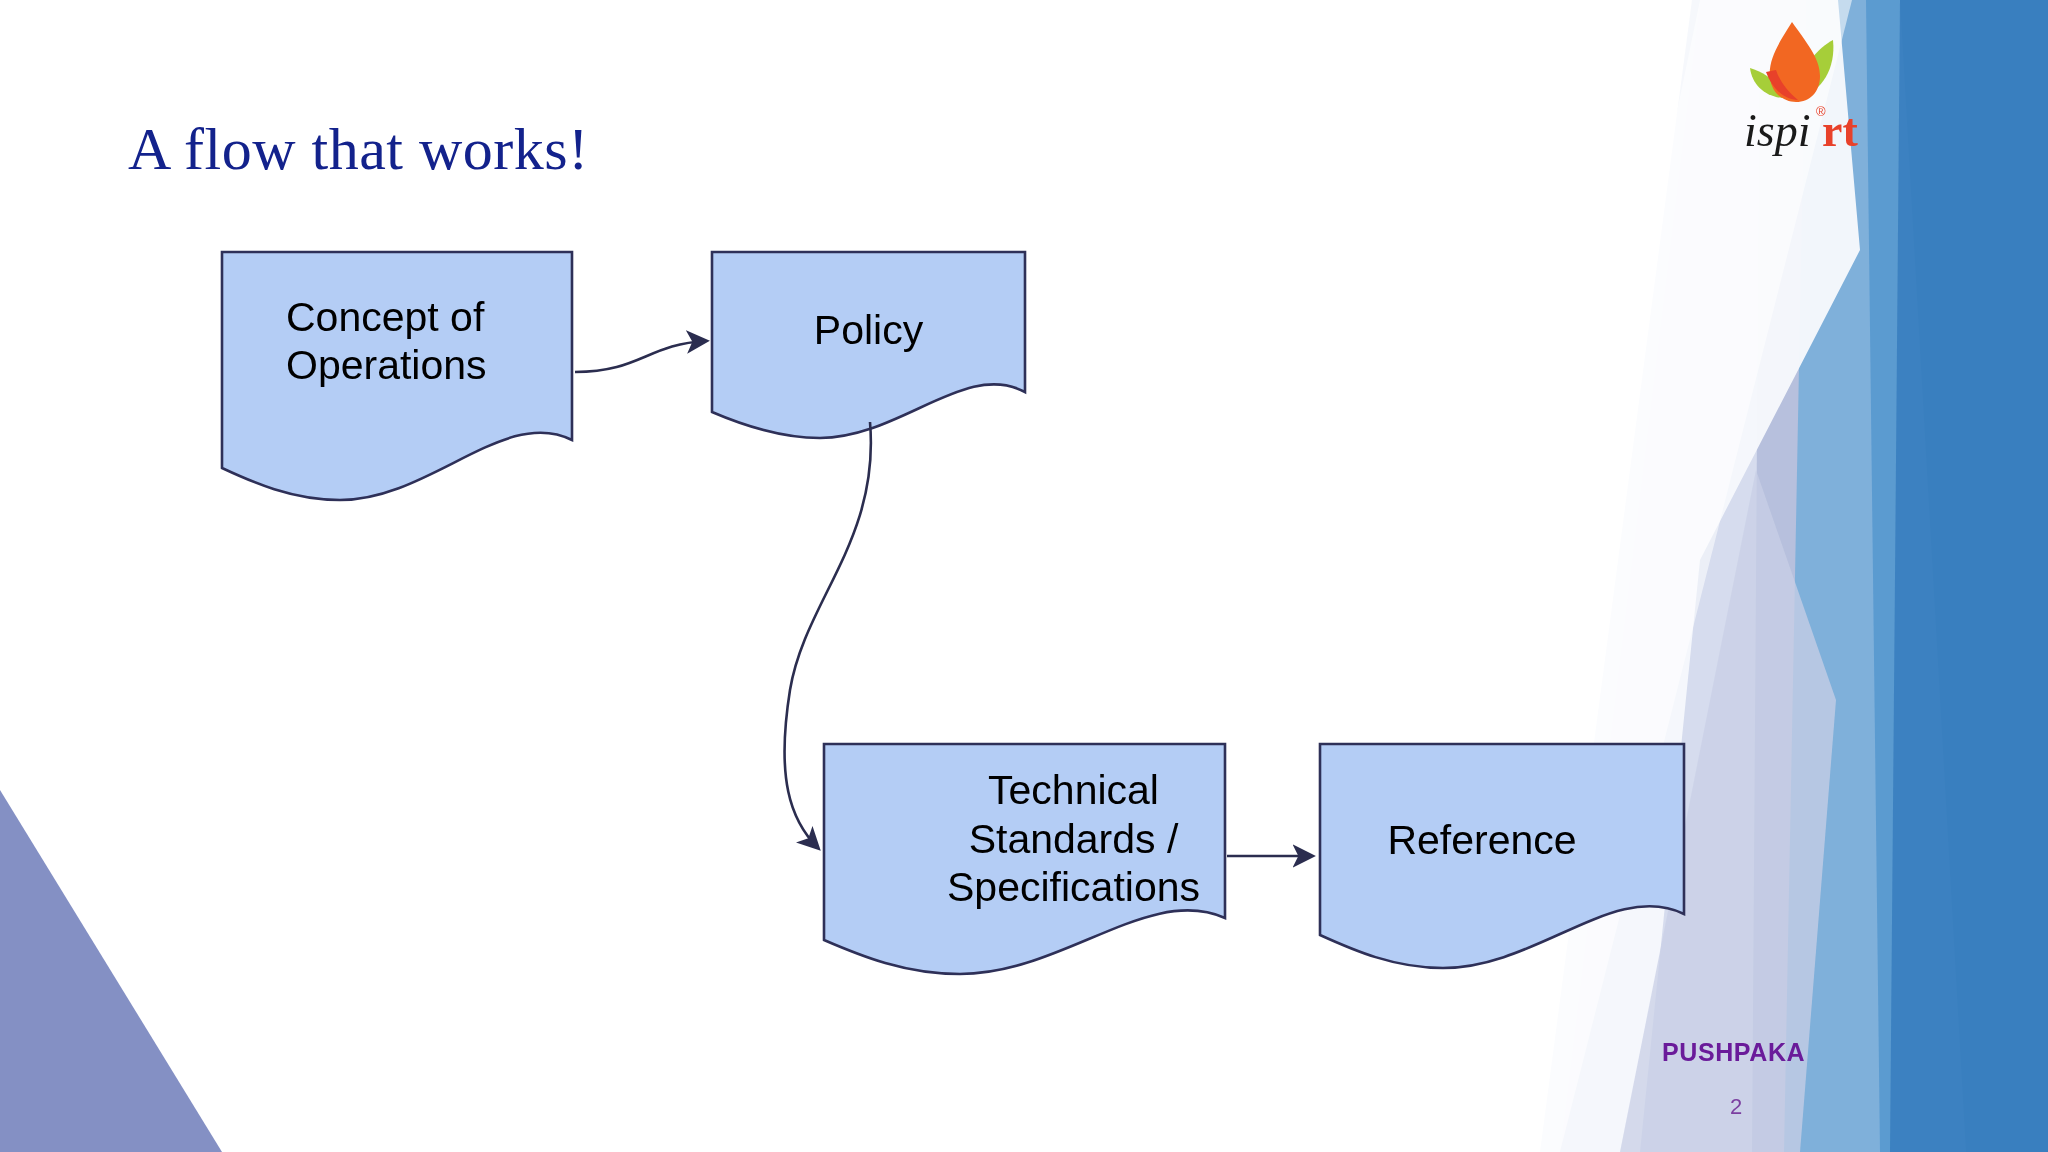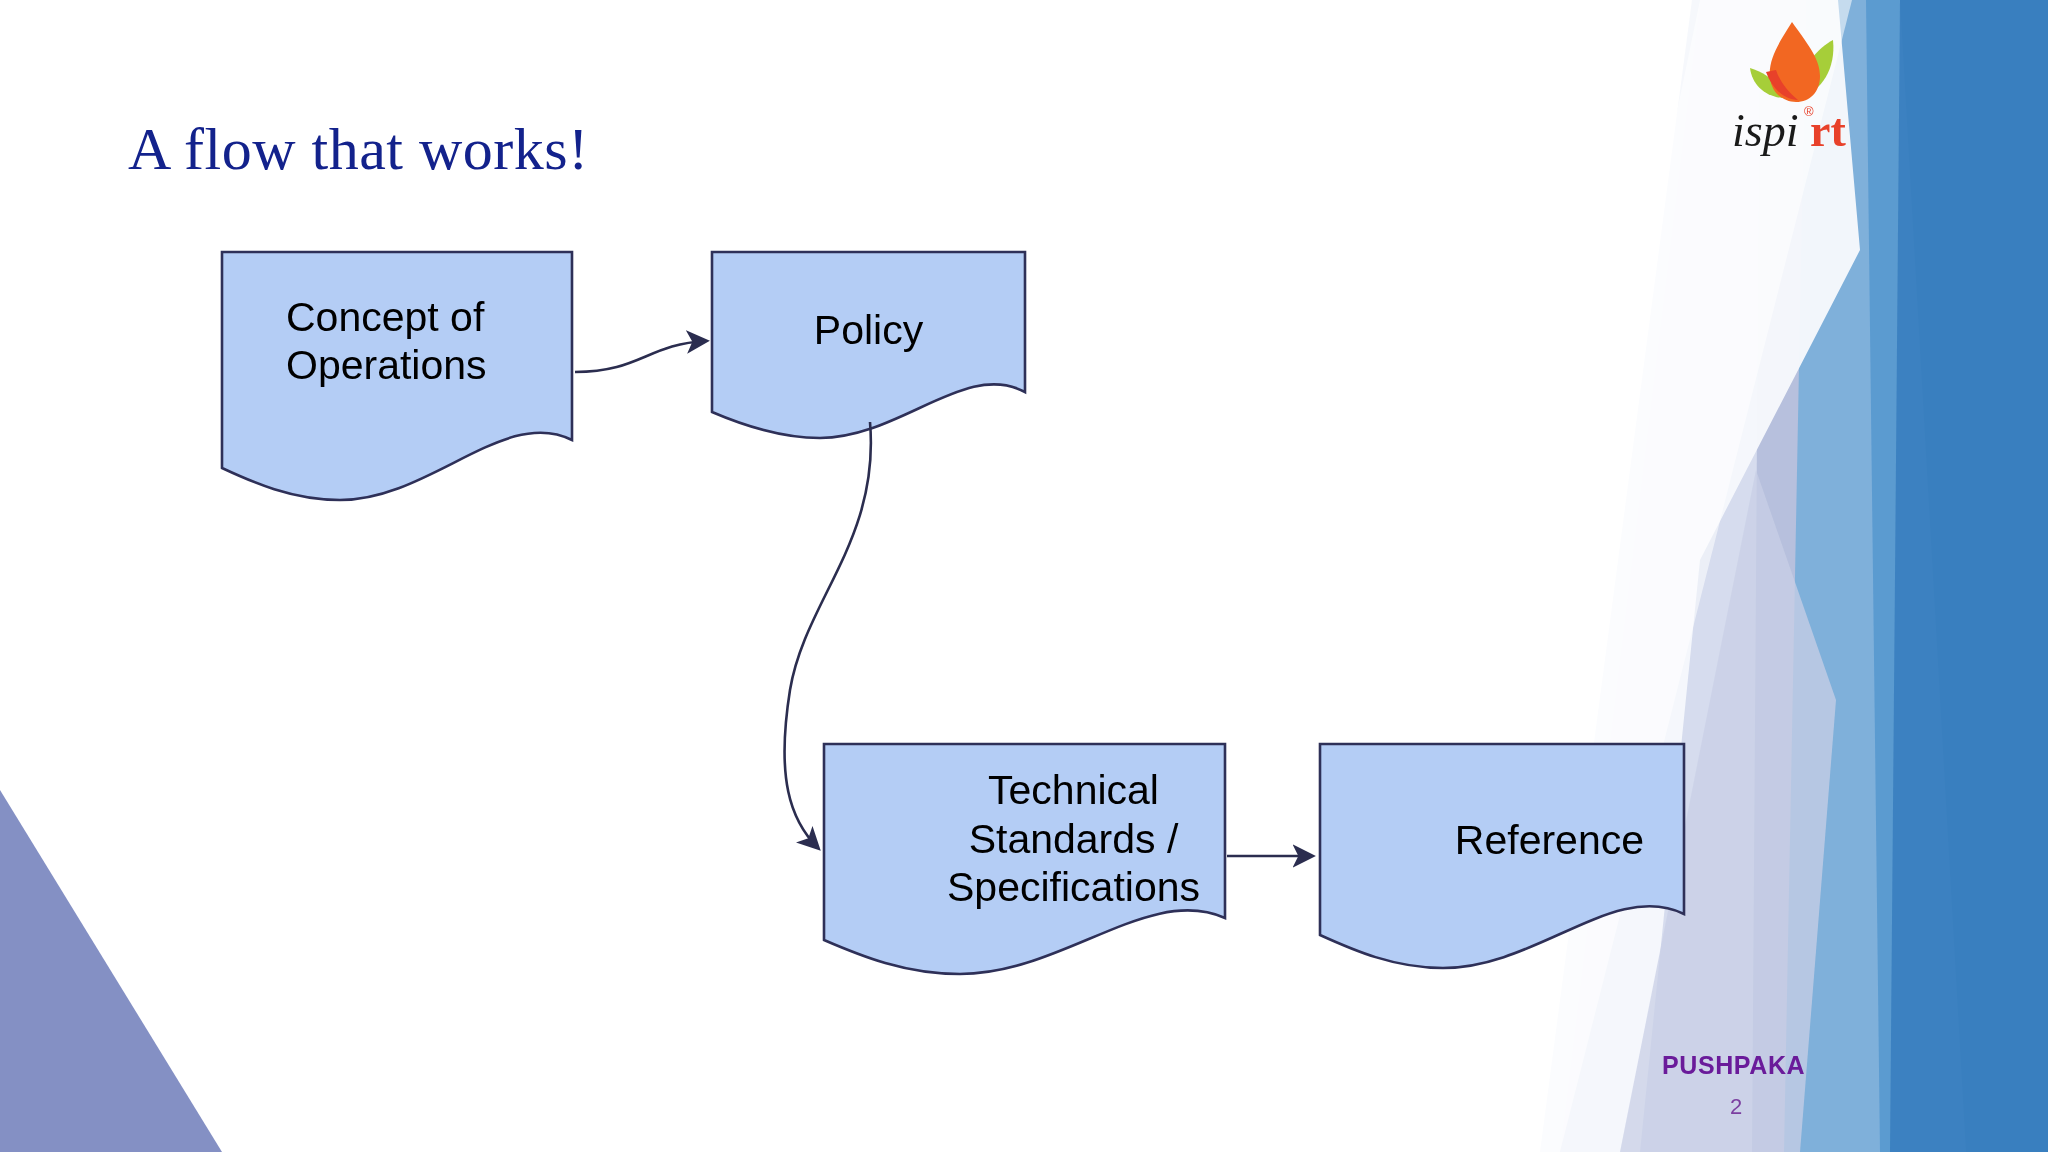--- a/index.html
+++ b/index.html
@@ -23,36 +23,36 @@
   
   .boxlabel{
     position:absolute;
     display:flex;flex-direction:column;align-items:center;justify-content:center;
     color:#000;font-family:"Liberation Sans",sans-serif;
     font-size:41px;line-height:1.18;text-align:center;white-space:pre;
   }
   #lbl-conops{left:222px;top:286px;width:350px;height:110px;align-items:flex-start;padding-left:64px;box-sizing:border-box;text-align:left;}
   #lbl-policy{left:712px;top:300px;width:313px;height:60px;}
   #lbl-tech{left:873px;top:754px;width:401px;height:170px;}
-  #lbl-refimpl{left:1320px;top:780px;width:324px;height:120px;align-items:flex-end;}
+  #lbl-refimpl{left:1320px;top:780px;width:324px;height:120px;}
 
   
   #pushpaka{
     position:absolute;left:1662px;top:1038px;
-    font-size:25px;font-weight:bold;color:#6a1b9a;letter-spacing:0.6px;margin-top:13px;
+    font-size:25px;font-weight:bold;color:#6a1b9a;letter-spacing:0.6px;
   }
   #pagenum{
     position:absolute;left:1730px;top:1094px;
     font-size:22px;color:#7b3fa0;
   }
 
   
   #logo{position:absolute;left:1726px;top:10px;width:170px;height:150px;}
   .logo-wordmark{
-    position:absolute;left:0;top:92px;width:170px;height:58px;
+    position:absolute;left:12px;top:92px;width:170px;height:58px;
     font-family:"Liberation Serif",serif;
   }
 </style>
 </head>
 <body>
 
 <div id="slide">
 
   <svg id="bg" viewBox="0 0 2048 1152" preserveAspectRatio="none" aria-hidden="true">
     <rect x="0" y="0" width="2048" height="1152" fill="#ffffff"></rect>

